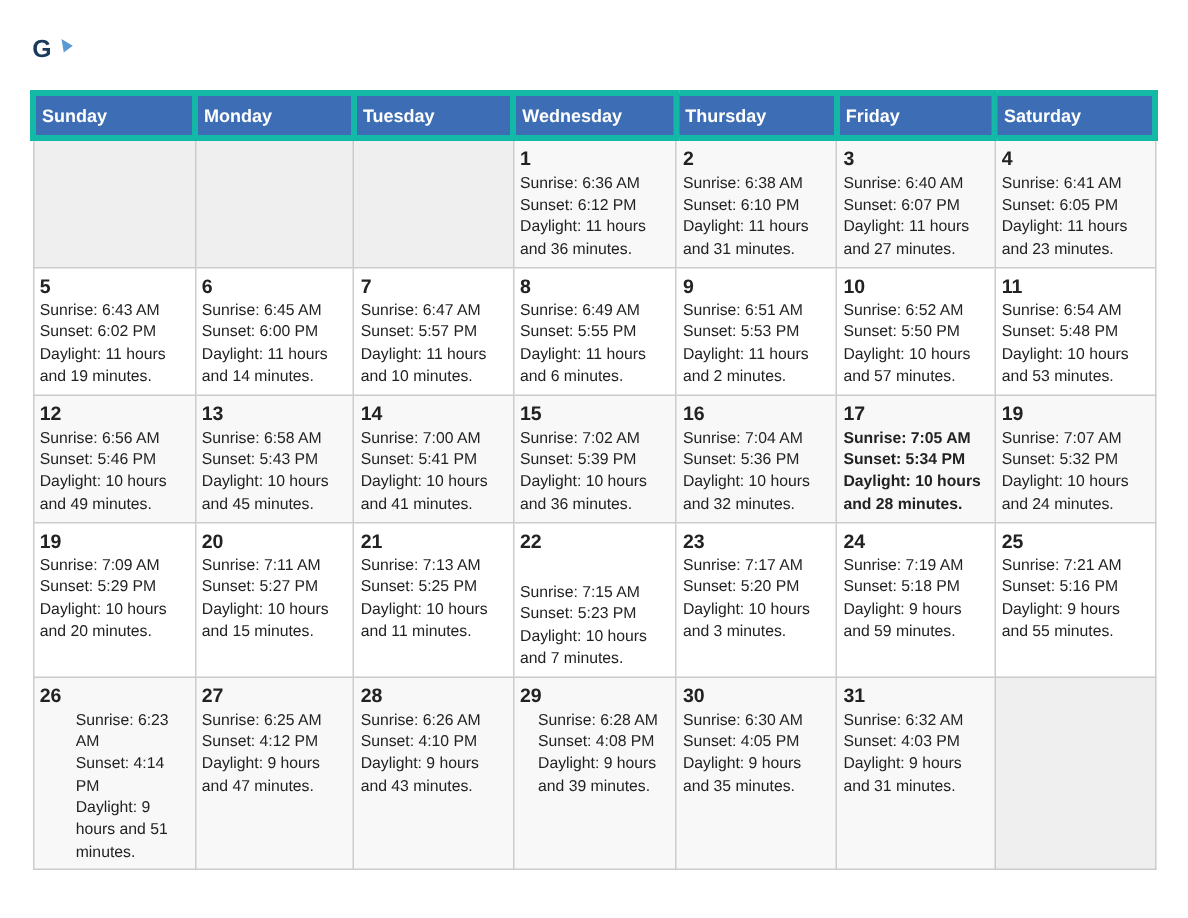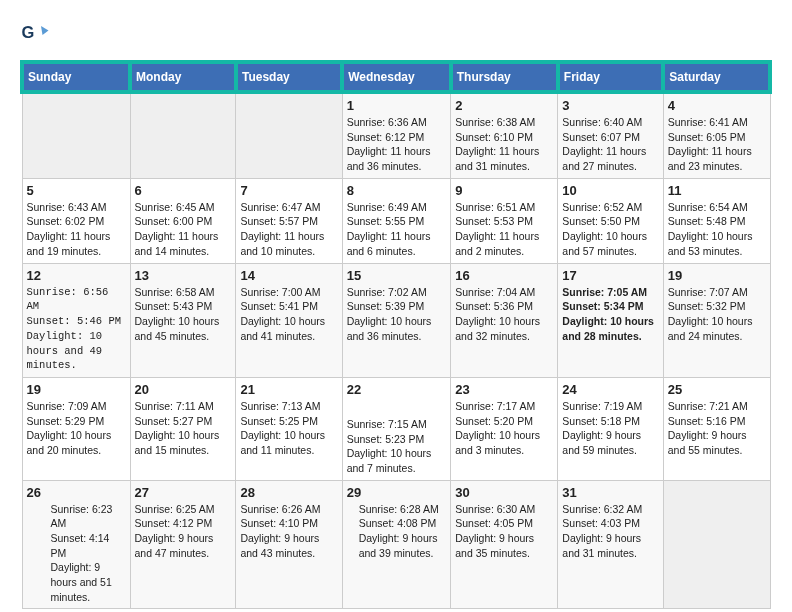--- a/index.html
+++ b/index.html
@@ -191,21 +191,21 @@
         <td>
           <span class="day-num">11</span>
           <div class="day-info" style="white-space: pre-line;">Sunrise: 6:54 AM
 Sunset: 5:48 PM
 Daylight: 10 hours and 53 minutes.</div>
         </td>
       </tr>
       <tr>
         <td>
           <span class="day-num">12</span>
-          <div class="day-info" style="white-space: pre-line; font-family: Liberation Mono, monospace;">Sunrise: 6:56 AM
+          <div class="day-info" style="white-space: pre-line;">Sunrise: 6:56 AM
 Sunset: 5:46 PM
 Daylight: 10 hours and 49 minutes.</div>
         </td>
         <td>
           <span class="day-num">13</span>
           <div class="day-info" style="white-space: pre-line;">Sunrise: 6:58 AM
 Sunset: 5:43 PM
 Daylight: 10 hours and 45 minutes.</div>
         </td>
         <td>

